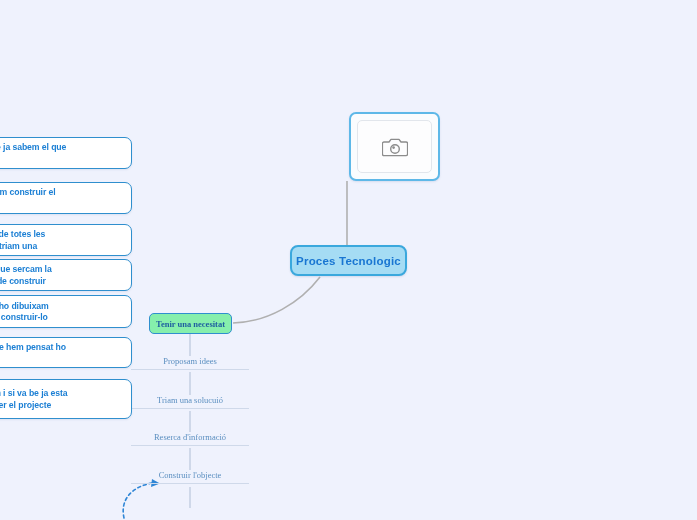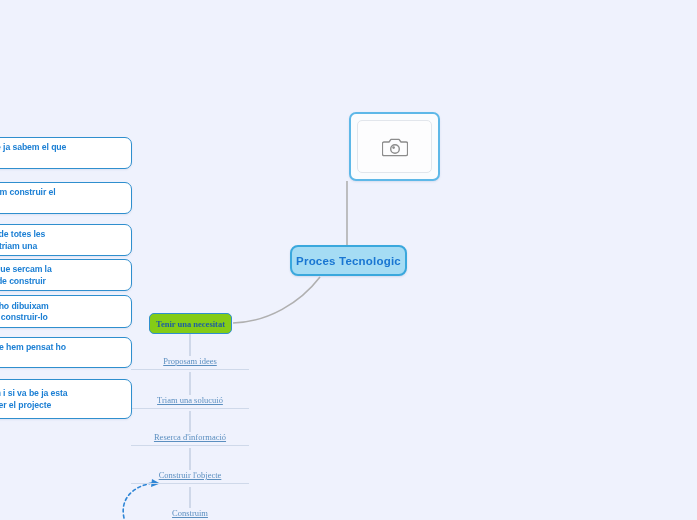--- a/index.html
+++ b/index.html
@@ -81,21 +81,21 @@
   }
 
   
   .branch-node {
     position: absolute;
     left: 149px;
     top: 313px;
     width: 83px;
     height: 21px;
     box-sizing: border-box;
-    background: #84cc16;
+    background: #86efac;
     border: 1.5px solid #2f8fce;
     border-radius: 5px;
     display: flex;
     align-items: center;
     justify-content: center;
   }
   .branch-node .label {
     font-family: "Liberation Serif", serif;
     font-size: 8.5px;
     font-weight: bold;
@@ -105,21 +105,20 @@
 
   
   .sub-label {
     position: absolute;
     width: 118px;
     text-align: center;
     font-family: "Liberation Serif", serif;
     font-size: 8.5px;
     color: #5b8fc0;
     white-space: nowrap;
-    text-decoration: underline;
   }
   .sub-label .txt { display: block; padding-bottom: 3px; }
   .sub-label .rule {
     display: block;
     height: 1px;
     background: #cfd9ea;
     width: 100%;
   }
 
   
@@ -193,24 +192,20 @@
     <span class="rule"></span>
   </div>
   <div class="sub-label" style="left:131px; top:395px;">
     <span class="txt">Triam una solucuió</span>
     <span class="rule"></span>
   </div>
   <div class="sub-label" style="left:131px; top:470px;">
     <span class="txt">Construir l'objecte</span>
     <span class="rule"></span>
   </div>
-  <div class="sub-label" style="left:131px; top:508px;">
-    <span class="txt">Construim</span>
-
-  </div>
 
   <div class="callout" style="left:-60px; top:137px; width:192px; height:32px;">
     <span class="ctext">Tenir una necesitat vol dir que ja sabem el que hem de construir</span>
   </div>
 
   <div class="callout" style="left:-60px; top:182px; width:192px; height:32px;">
     <span class="ctext">Proposam idees de com podem construir el nostre objecte</span>
   </div>
 
   <div class="callout" style="left:-60px; top:224px; width:192px; height:32px;">

